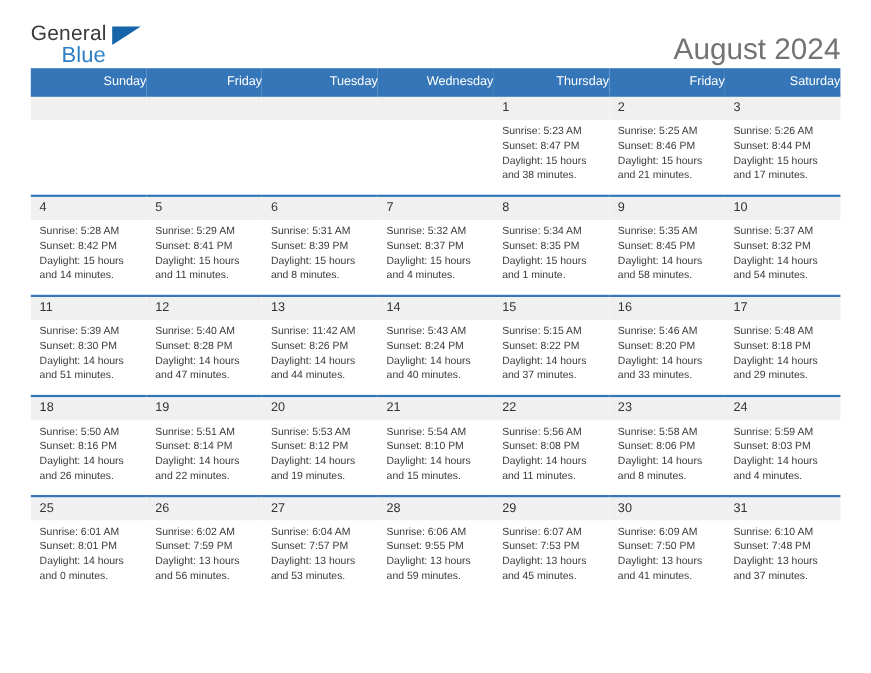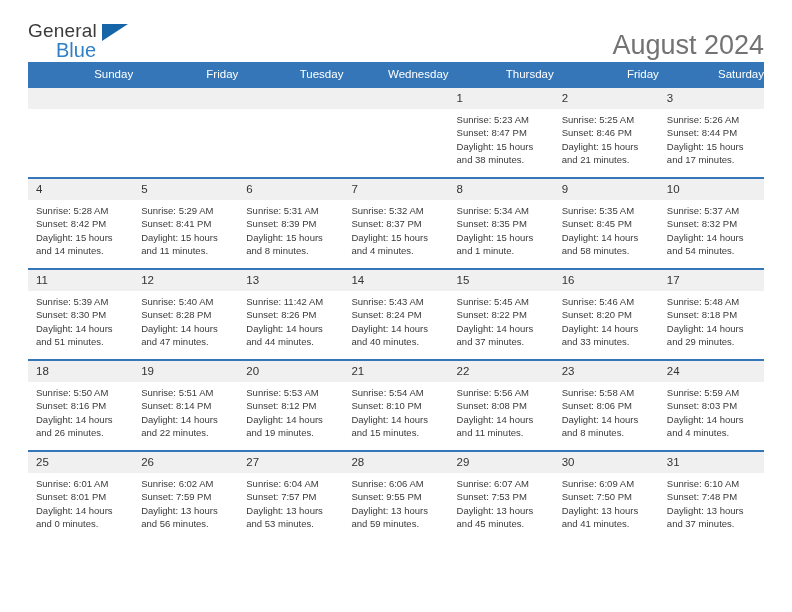--- a/index.html
+++ b/index.html
@@ -364,21 +364,21 @@
                 <div>Sunset: 8:24 PM</div>
                 <div>Daylight: 14 hours</div>
                 <div>and 40 minutes.</div>
               </div>
             </div>
           </td>
           <td>
             <div class="cell-inner">
               <div class="daynum">15</div>
               <div class="details">
-                <div>Sunrise: 5:45 AM</div>
+                <div>Sunrise: 5:15 AM</div>
                 <div>Sunset: 8:22 PM</div>
                 <div>Daylight: 14 hours</div>
                 <div>and 37 minutes.</div>
               </div>
             </div>
           </td>
           <td>
             <div class="cell-inner">
               <div class="daynum">16</div>
               <div class="details">

